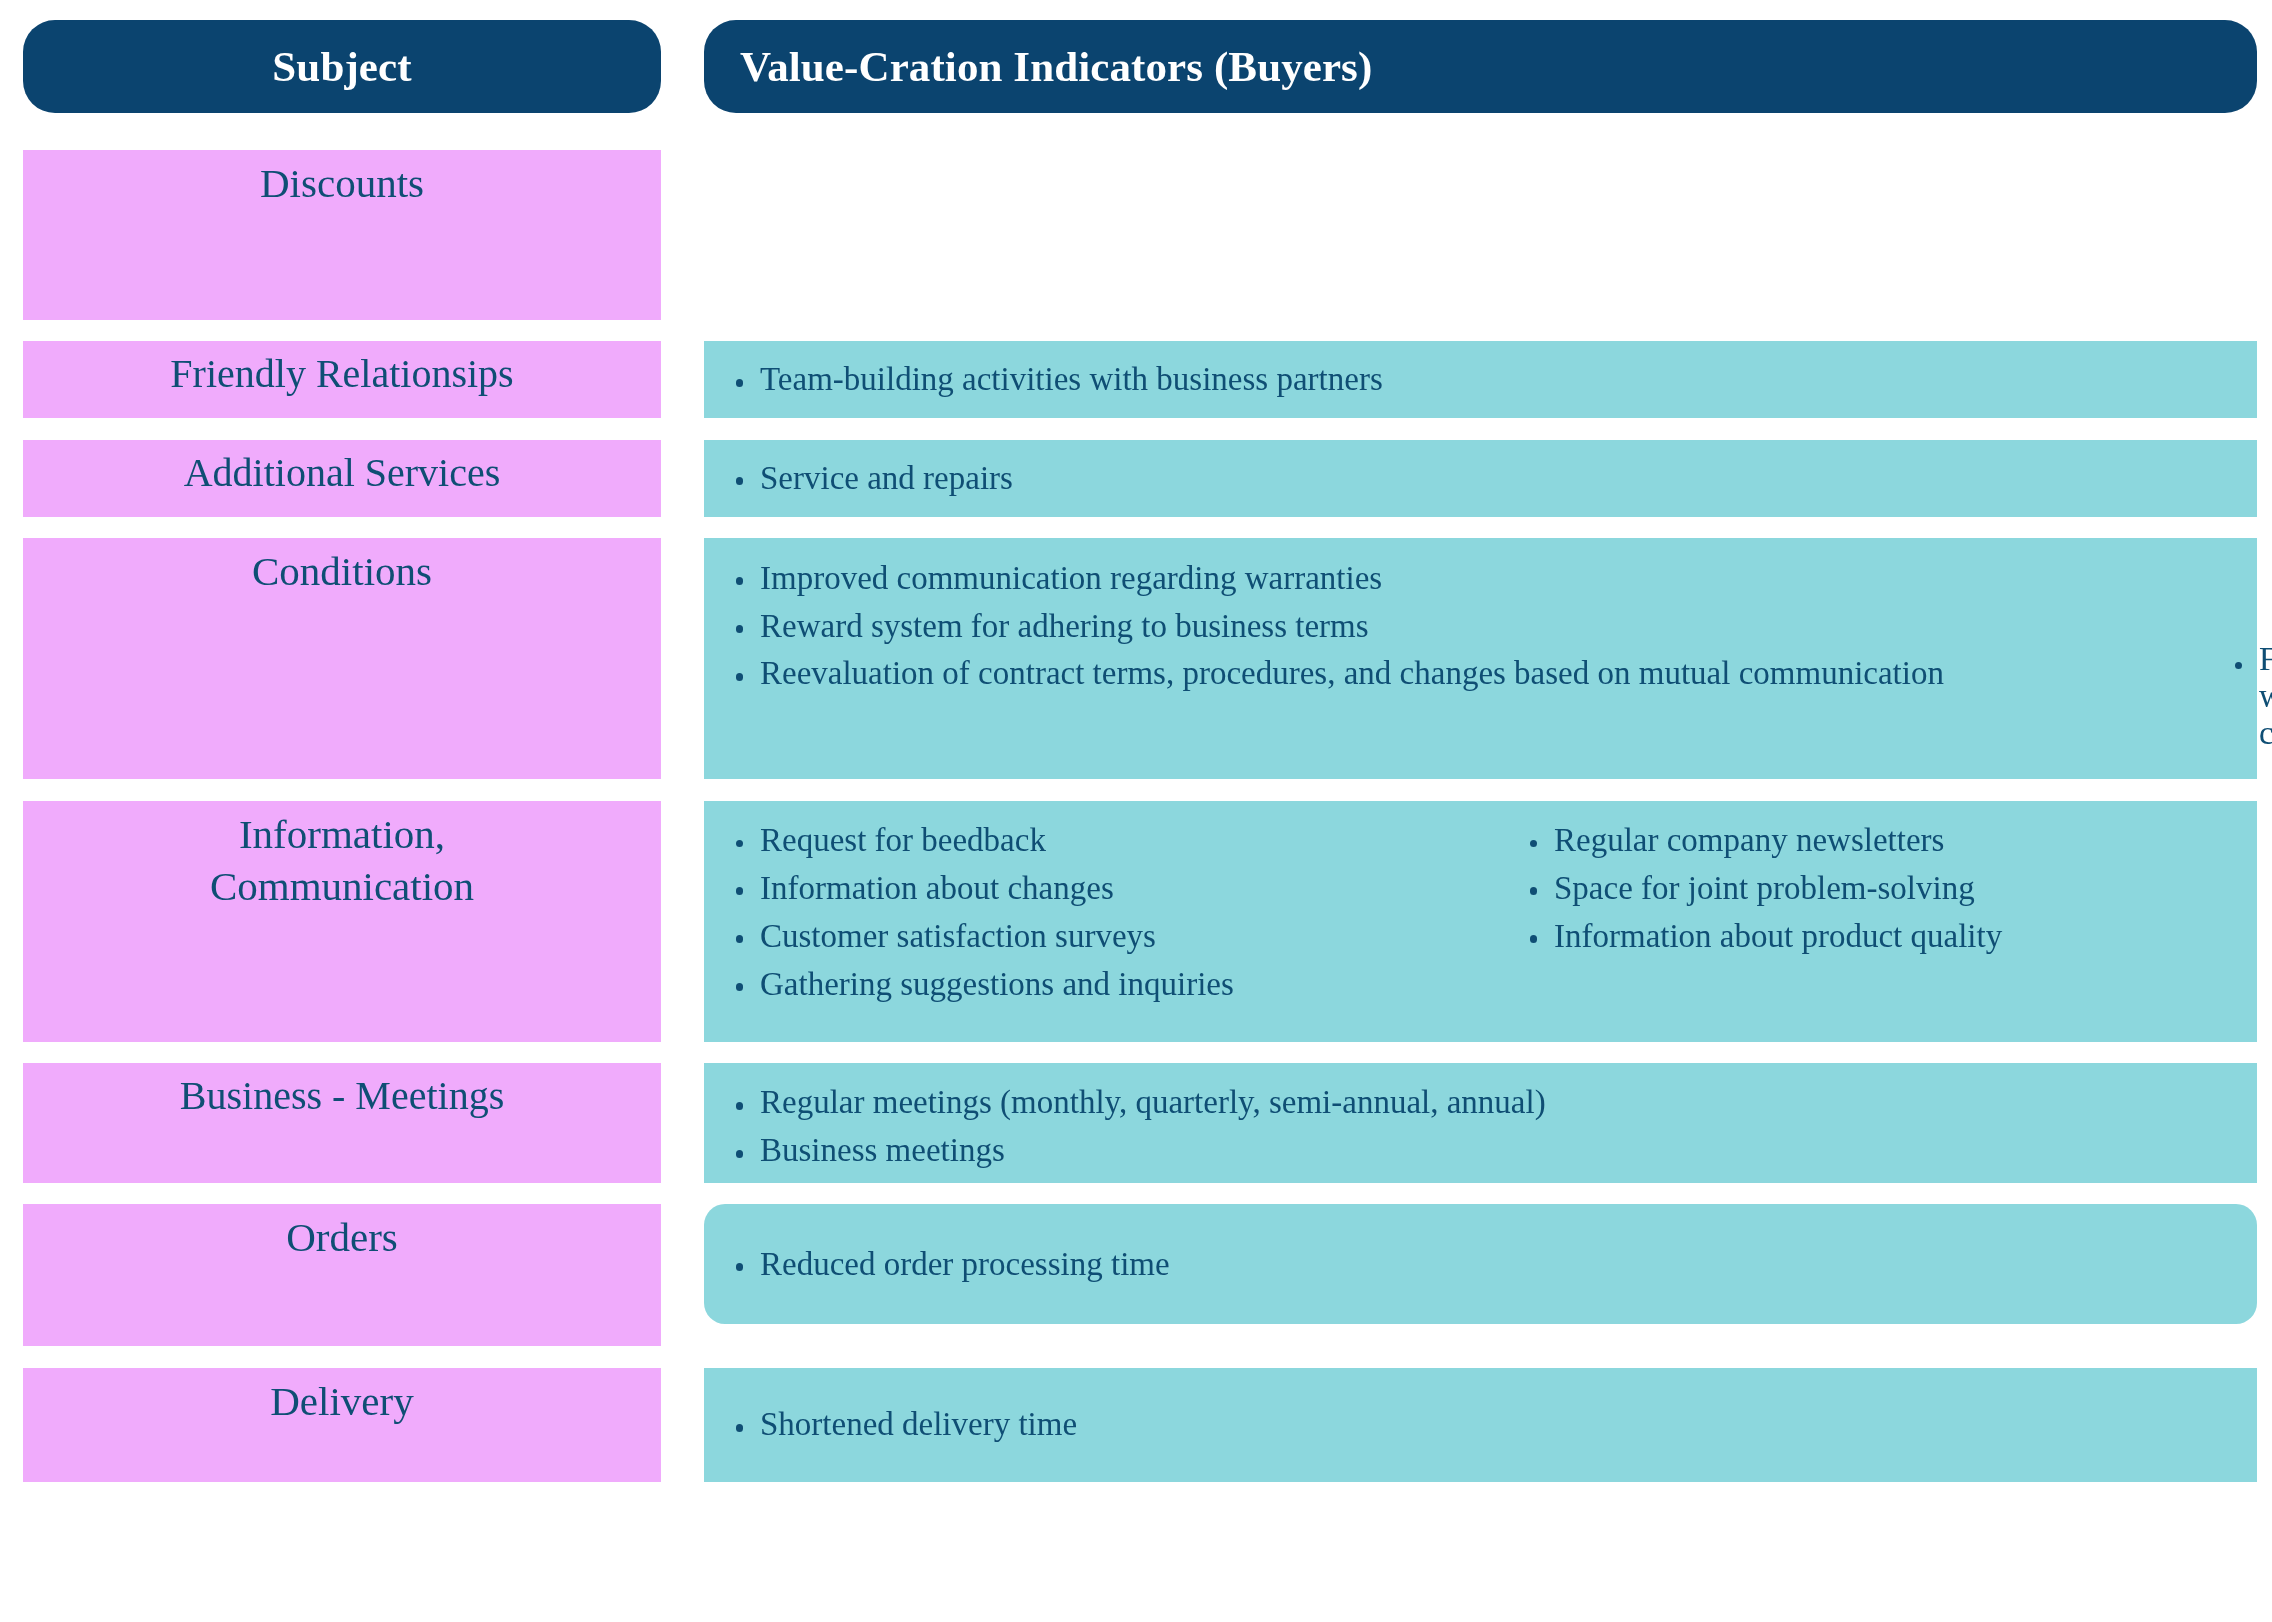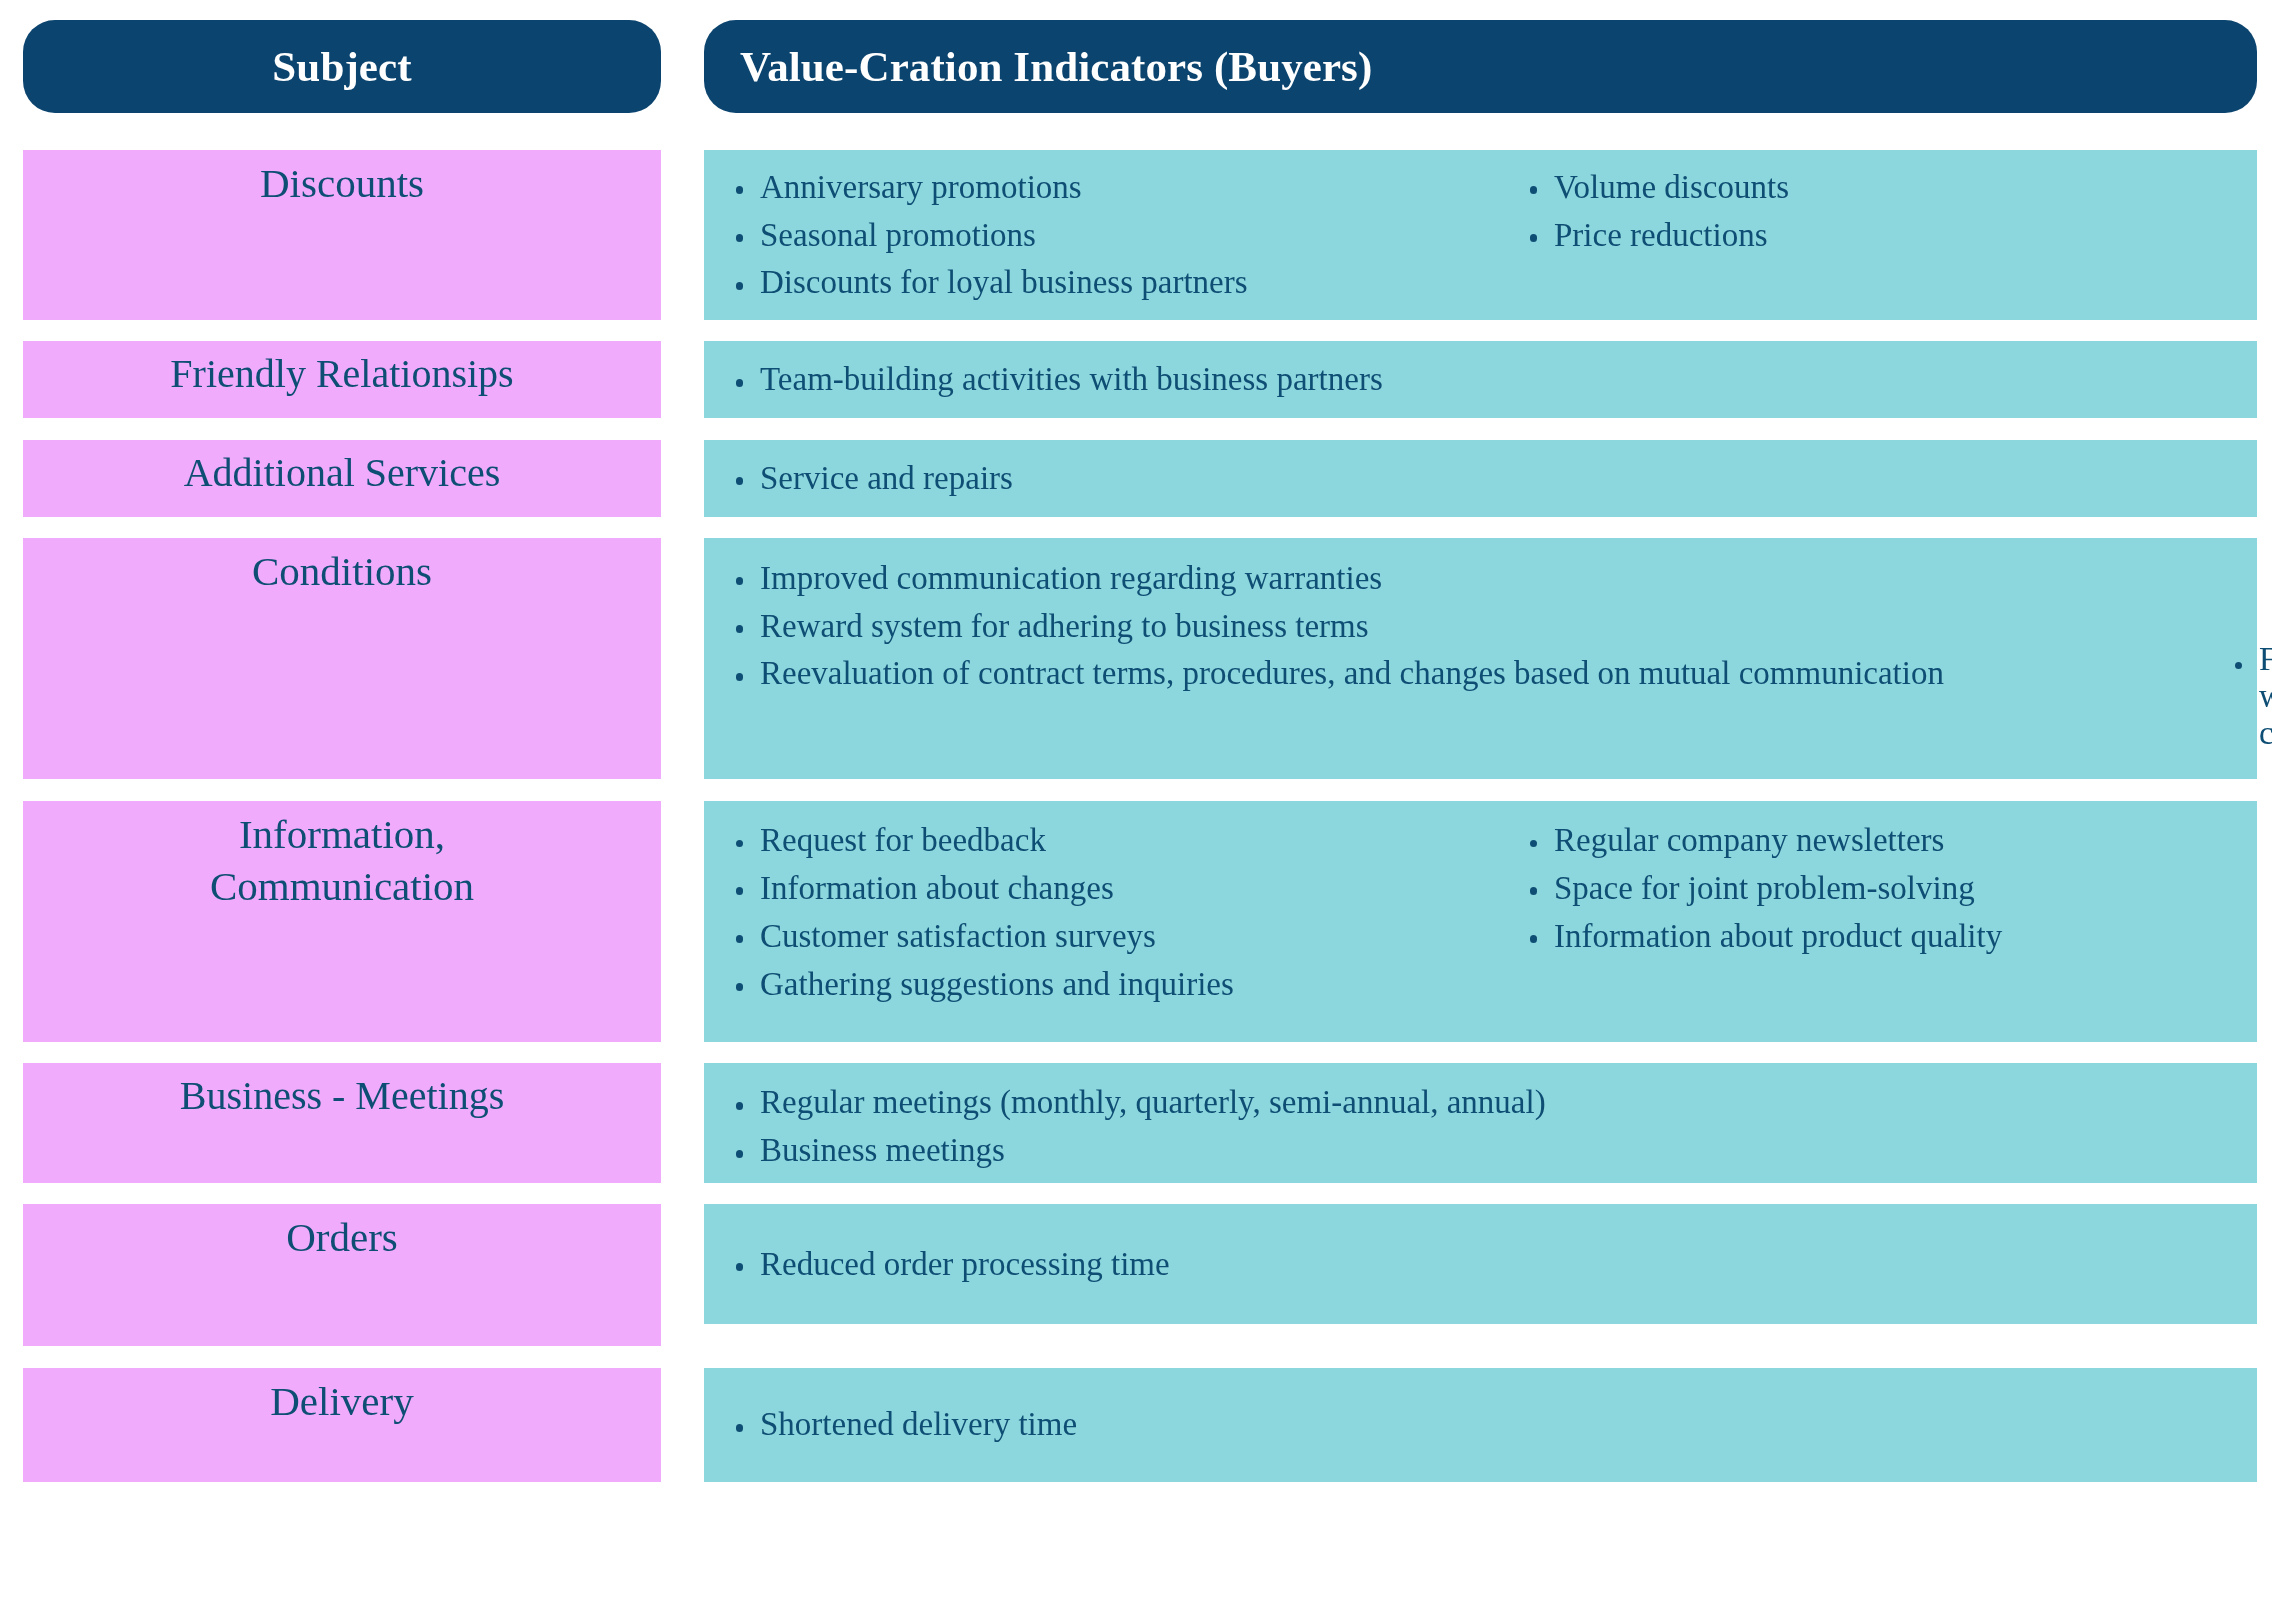--- a/index.html
+++ b/index.html
@@ -129,21 +129,21 @@
   .row-conditions .subject-cell { height: 241px; }
   .row-conditions .indicators-cell { height: 241px; padding-top: 18.5px; }
 
   .row-info .subject-cell { height: 241px; }
   .row-info .indicators-cell { height: 241px; padding-top: 18.5px; }
 
   .row-meetings .subject-cell { height: 120px; font-size: 40px; }
   .row-meetings .indicators-cell { height: 120px; padding-top: 18.5px; }
 
   .row-orders .subject-cell { height: 142px; }
-  .row-orders .indicators-cell { height: 120px; display: flex; align-items: center; padding-top: 0; padding-bottom: 0; }
+  .row-orders .indicators-cell { height: 120px; display: flex; align-items: center; padding-top: 0; padding-bottom: 0; border-radius: 21px; }
 
   .row-delivery .subject-cell { height: 114px; margin-bottom: 0; }
   .row-delivery .indicators-cell { height: 114px; display: flex; align-items: center; padding-top: 0; padding-bottom: 0; }
   .row-delivery { margin-bottom: 0; }
 
   
   .trailing-bullet {
     position: absolute;
     left: 1525px;
     bottom: 27px;
@@ -172,37 +172,20 @@
       <span>Subject</span>
     </div>
     <div class="header-cell indicators">
       <span>Value-Cration Indicators (Buyers)</span>
     </div>
   </div>
 
   <div class="row row-discounts">
     <div class="subject-cell">
       <span>Discounts</span>
-    </div>
-    <div class="indicators-cell">
-      <div class="cols">
-        <div class="col-a">
-          <ul class="bullets">
-            <li>Anniversary promotions</li>
-            <li>Seasonal promotions</li>
-            <li>Discounts for loyal business partners</li>
-          </ul>
-        </div>
-        <div class="col-b">
-          <ul class="bullets">
-            <li>Volume discounts</li>
-            <li>Price reductions</li>
-          </ul>
-        </div>
-      </div>
     </div>
   </div>
 
   <div class="row row-friendly">
     <div class="subject-cell">
       <span>Friendly Relationsips</span>
     </div>
     <div class="indicators-cell">
       <ul class="bullets">
         <li>Team-building activities with business partners</li>

